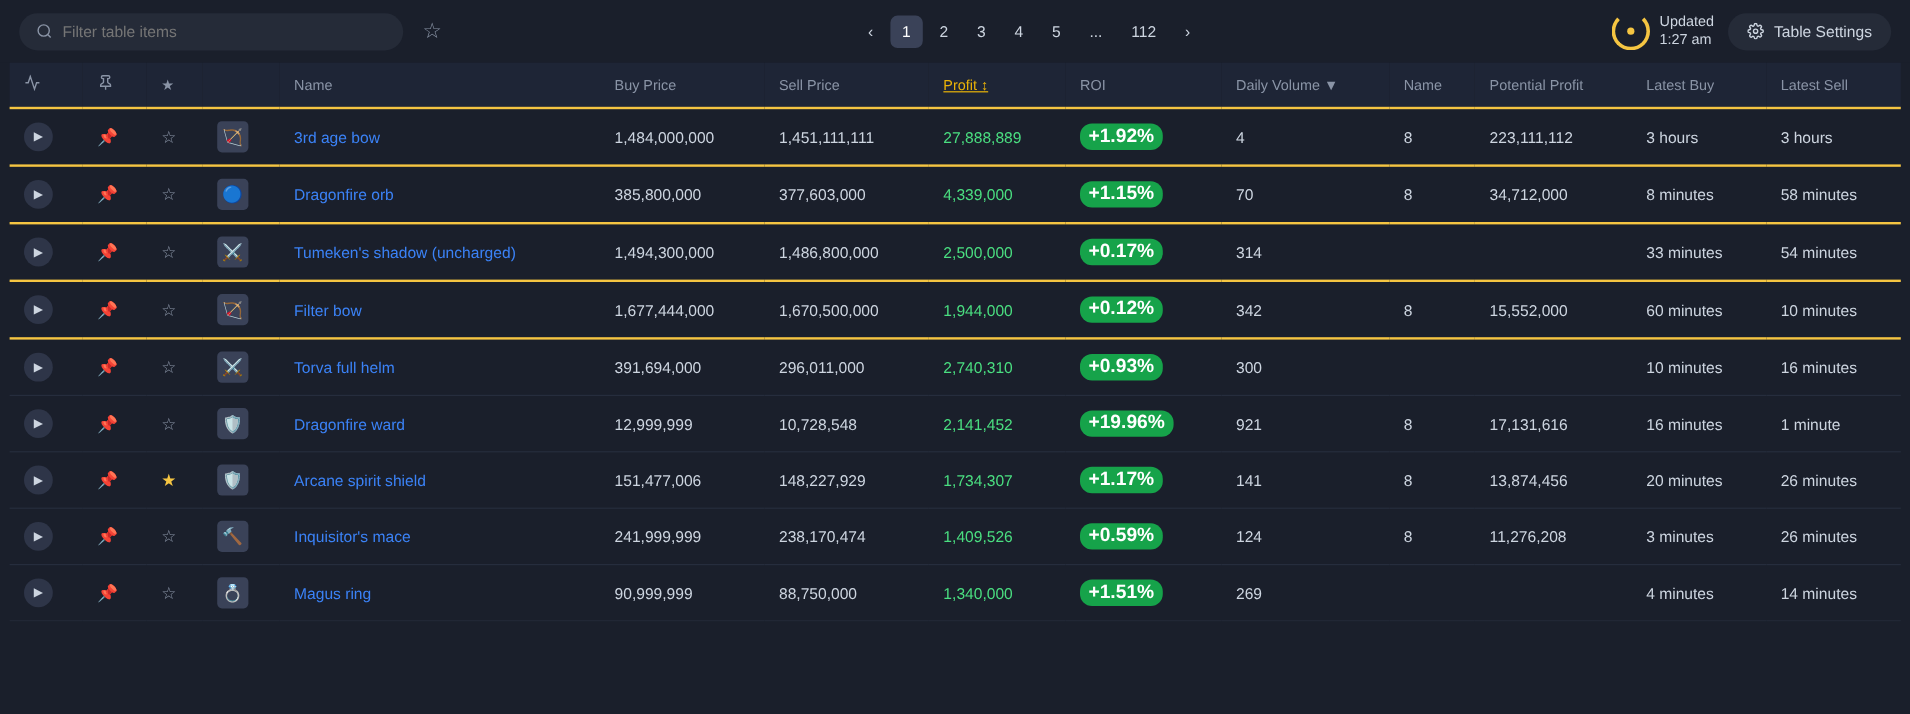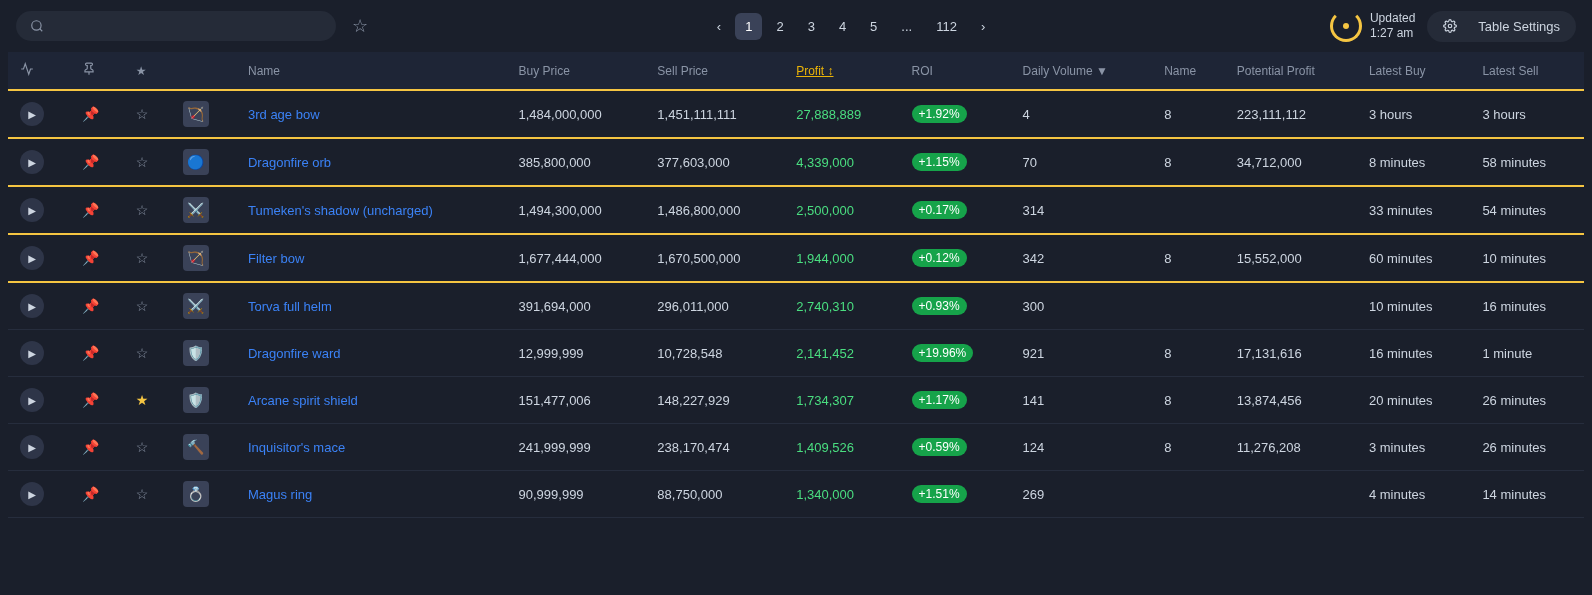--- a/index.html
+++ b/index.html
@@ -98,21 +98,21 @@
     .updated-text {
       font-size: 12px;
       color: #cdd5e0;
       line-height: 1.3;
     }
     .updated-text span { display: block; }
 
     .settings-btn {
       display: flex;
       align-items: center;
-      gap: 21px;
+      gap: 8px;
       background: #252b38;
       border: none;
       color: #cdd5e0;
       padding: 8px 16px;
       border-radius: 20px;
       cursor: pointer;
       font-size: 13px;
     }
 
     
@@ -155,22 +155,22 @@
     }
 
     .profit-green { color: #4ade80; margin-top: 31px; }
 
     .roi-badge {
       display: inline-block;
       background: #16a34a;
       color: #fff;
       padding: 2px 7px;
       border-radius: 10px;
-      font-size: 12px;
-      font-weight: 400;
+      font-size: 16px;
+      font-weight: 700;
       text-align: right;
     }
 
     .control-btn {
       background: #2e3548;
       border: none;
       color: #cdd5e0;
       width: 24px;
       height: 24px;
       border-radius: 50%;
@@ -199,20 +199,21 @@
   </style>
 </head>
 <body>
 
 <div class="topbar">
   <div class="search-wrap">
     <svg class="search-icon-svg" width="14" height="14" viewBox="0 0 24 24" fill="none" stroke="currentColor" stroke-width="2">
       <circle cx="11" cy="11" r="8"></circle>
         <line x1="21" y1="21" x2="16.65" y2="16.65"></line>
     </svg>
+    <input type="text" placeholder="Filter table items" style="">
   </div>
 
   <button class="star-btn">☆</button>
 
   <div class="pagination">
     <button class="page-btn">‹</button>
     <button class="page-btn active">1</button>
     <button class="page-btn">2</button>
     <button class="page-btn">3</button>
     <button class="page-btn">4</button>

